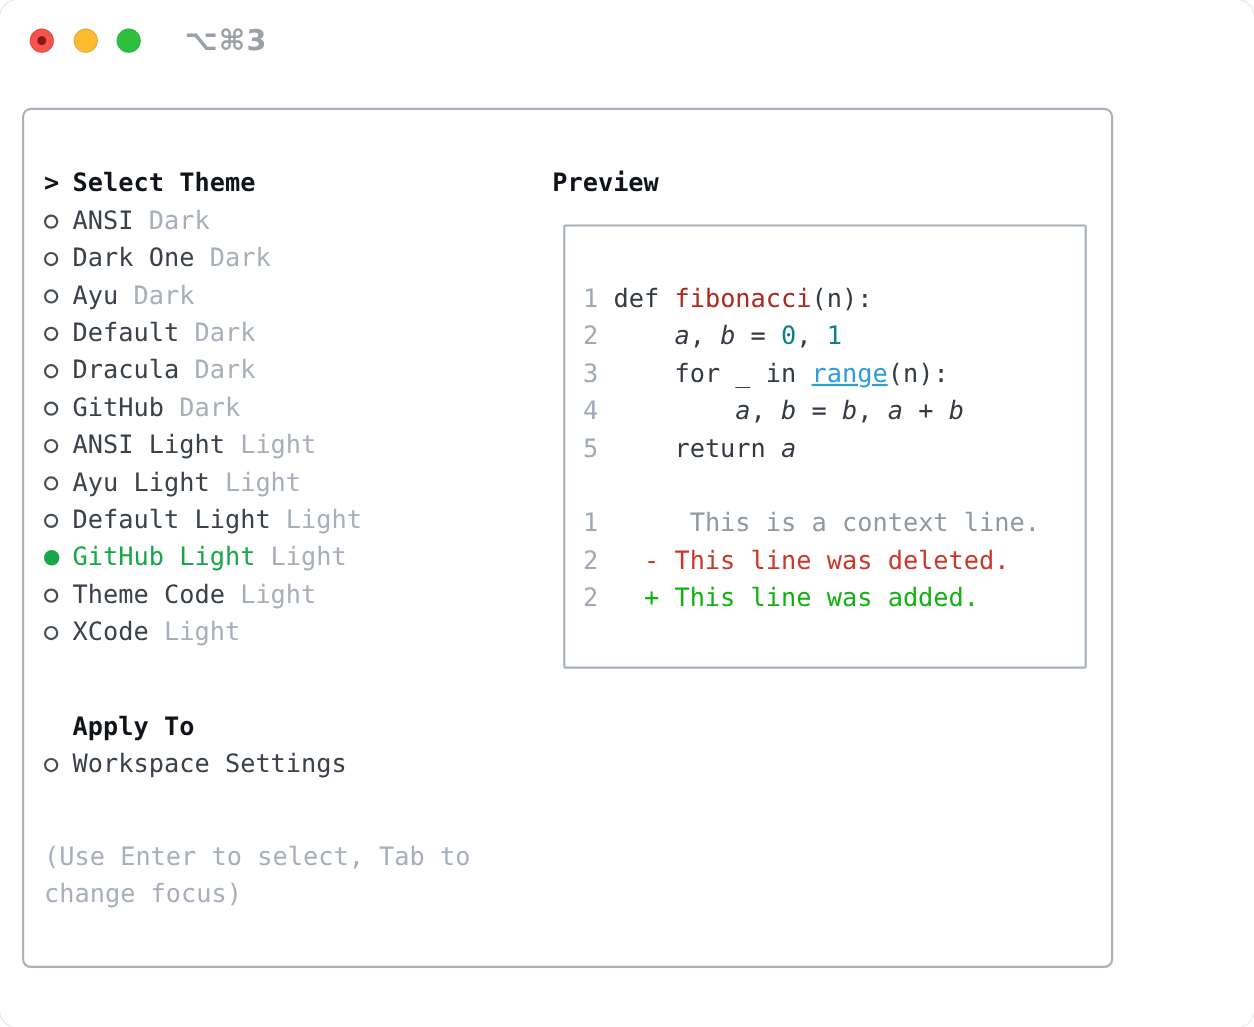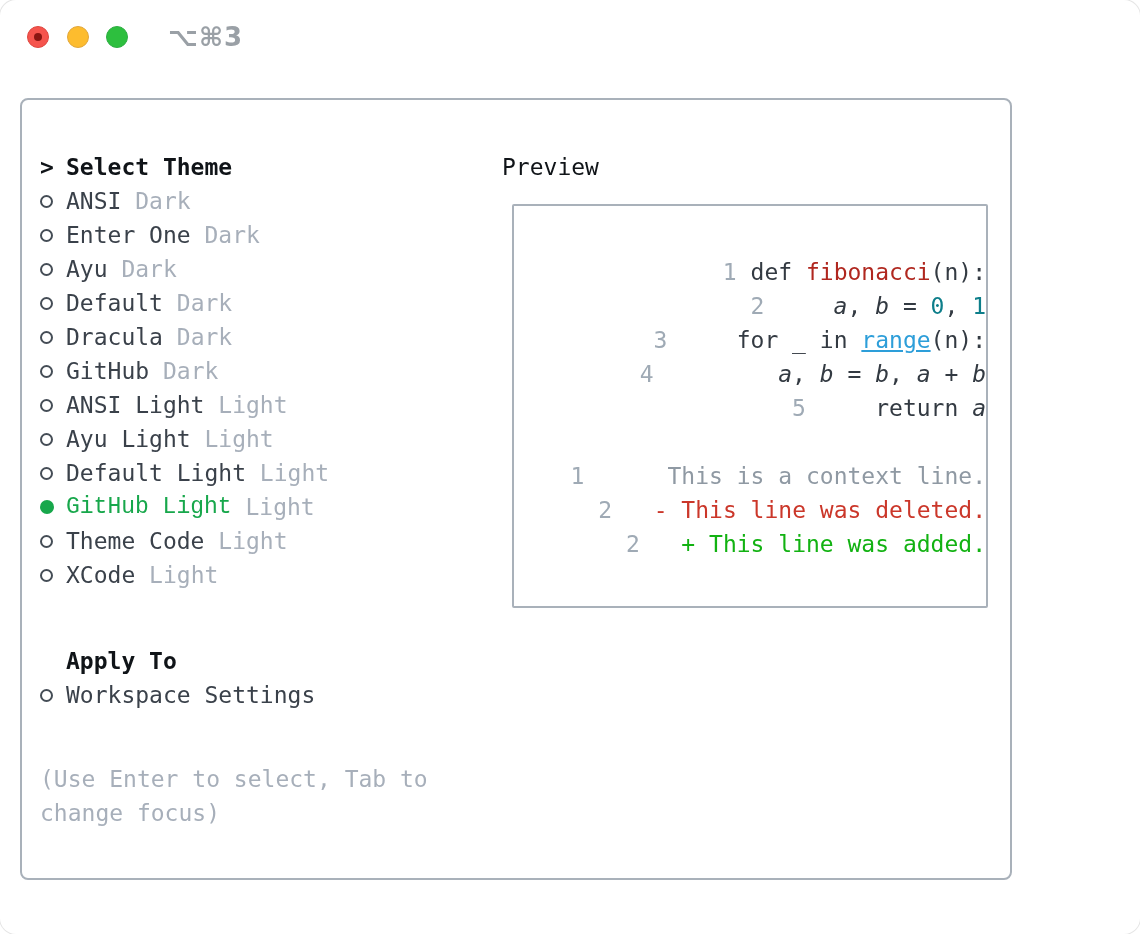--- a/index.html
+++ b/index.html
@@ -33,38 +33,38 @@
   .panel {
     position:absolute; left:20px; top:98px; width:992px; height:782px;
     border:2px solid var(--border-gray); border-radius:8px; background:#ffffff;
   }
   .row { display:flex; align-items:center; height:34px; font-size:23px; color:var(--text-dark); }
   .icon-col { width:26px; display:flex; align-items:center; flex:0 0 26px; }
   .caret { font-weight:bold; color:var(--heading); font-size:23px; }
   .h-label { font-weight:bold; color:var(--heading); }
   .radio { width:13px; height:13px; border-radius:50%; border:2px solid #454d56; }
   .selected .radio { border:none; background:var(--accent-green); width:14px; height:14px; }
-  .selected .t-name, .selected .o-label { color:var(--accent-green);font-family:Liberation Mono, monospace; }
+  .selected .t-name, .selected .o-label { color:var(--accent-green); }
   .t-variant { color:var(--muted-gray); margin-left:1ch; }
   .list-block { position:absolute; left:18px; top:50px; }
   .apply-block { position:absolute; left:18px; top:544px; }
   .hint {
     position:absolute; left:18px; top:662px;
     font-size:23px; line-height:34px; color:var(--muted-gray); white-space:pre;
   }
   
   .preview-title {
     position:absolute; left:480px; top:50px; height:34px; display:flex; align-items:center;
-    font-size:23px; font-weight:normal; color:var(--heading);
+    font-size:23px; font-weight:bold; color:var(--heading);
   }
   .preview-box {
     position:absolute; left:490px; top:104px; width:476px; height:404px;
     border:2px solid var(--border-gray); border-radius:2px; background:#ffffff;
   }
-  .code { padding:49px 0 0 16px;text-align:right; }
+  .code { padding:49px 0 0 16px; }
   .code-line { white-space:pre; font-size:23px; line-height:34px; height:34px; }
   .seg-ln   { color:var(--line-number); }
   .seg-pl, .seg-kw { color:var(--code-fg); }
   .seg-fn   { color:var(--fn-red); }
   .seg-num  { color:var(--num-teal); }
   .seg-call { color:var(--call-blue);text-decoration:underline; }
   .seg-var  { color:var(--code-fg); font-style:italic; }
   .seg-ctx  { color:var(--ctx-gray);margin-top:17px; }
   .seg-del  { color:var(--del-red); }
   .seg-add  { color:var(--add-green); }
@@ -96,21 +96,21 @@
             <span class="radio"></span>
           </span>
     <span class="t-name o-label">ANSI</span>
     <span class="t-variant">Dark</span>
   </div>
 
   <div class="row option-row">
     <span class="icon-col">
             <span class="radio"></span>
           </span>
-    <span class="t-name o-label">Enter One</span>
+    <span class="t-name o-label">Dark One</span>
     <span class="t-variant">Dark</span>
   </div>
 
   <div class="row option-row">
     <span class="icon-col">
             <span class="radio"></span>
           </span>
     <span class="t-name o-label">Ayu</span>
     <span class="t-variant">Dark</span>
   </div>

